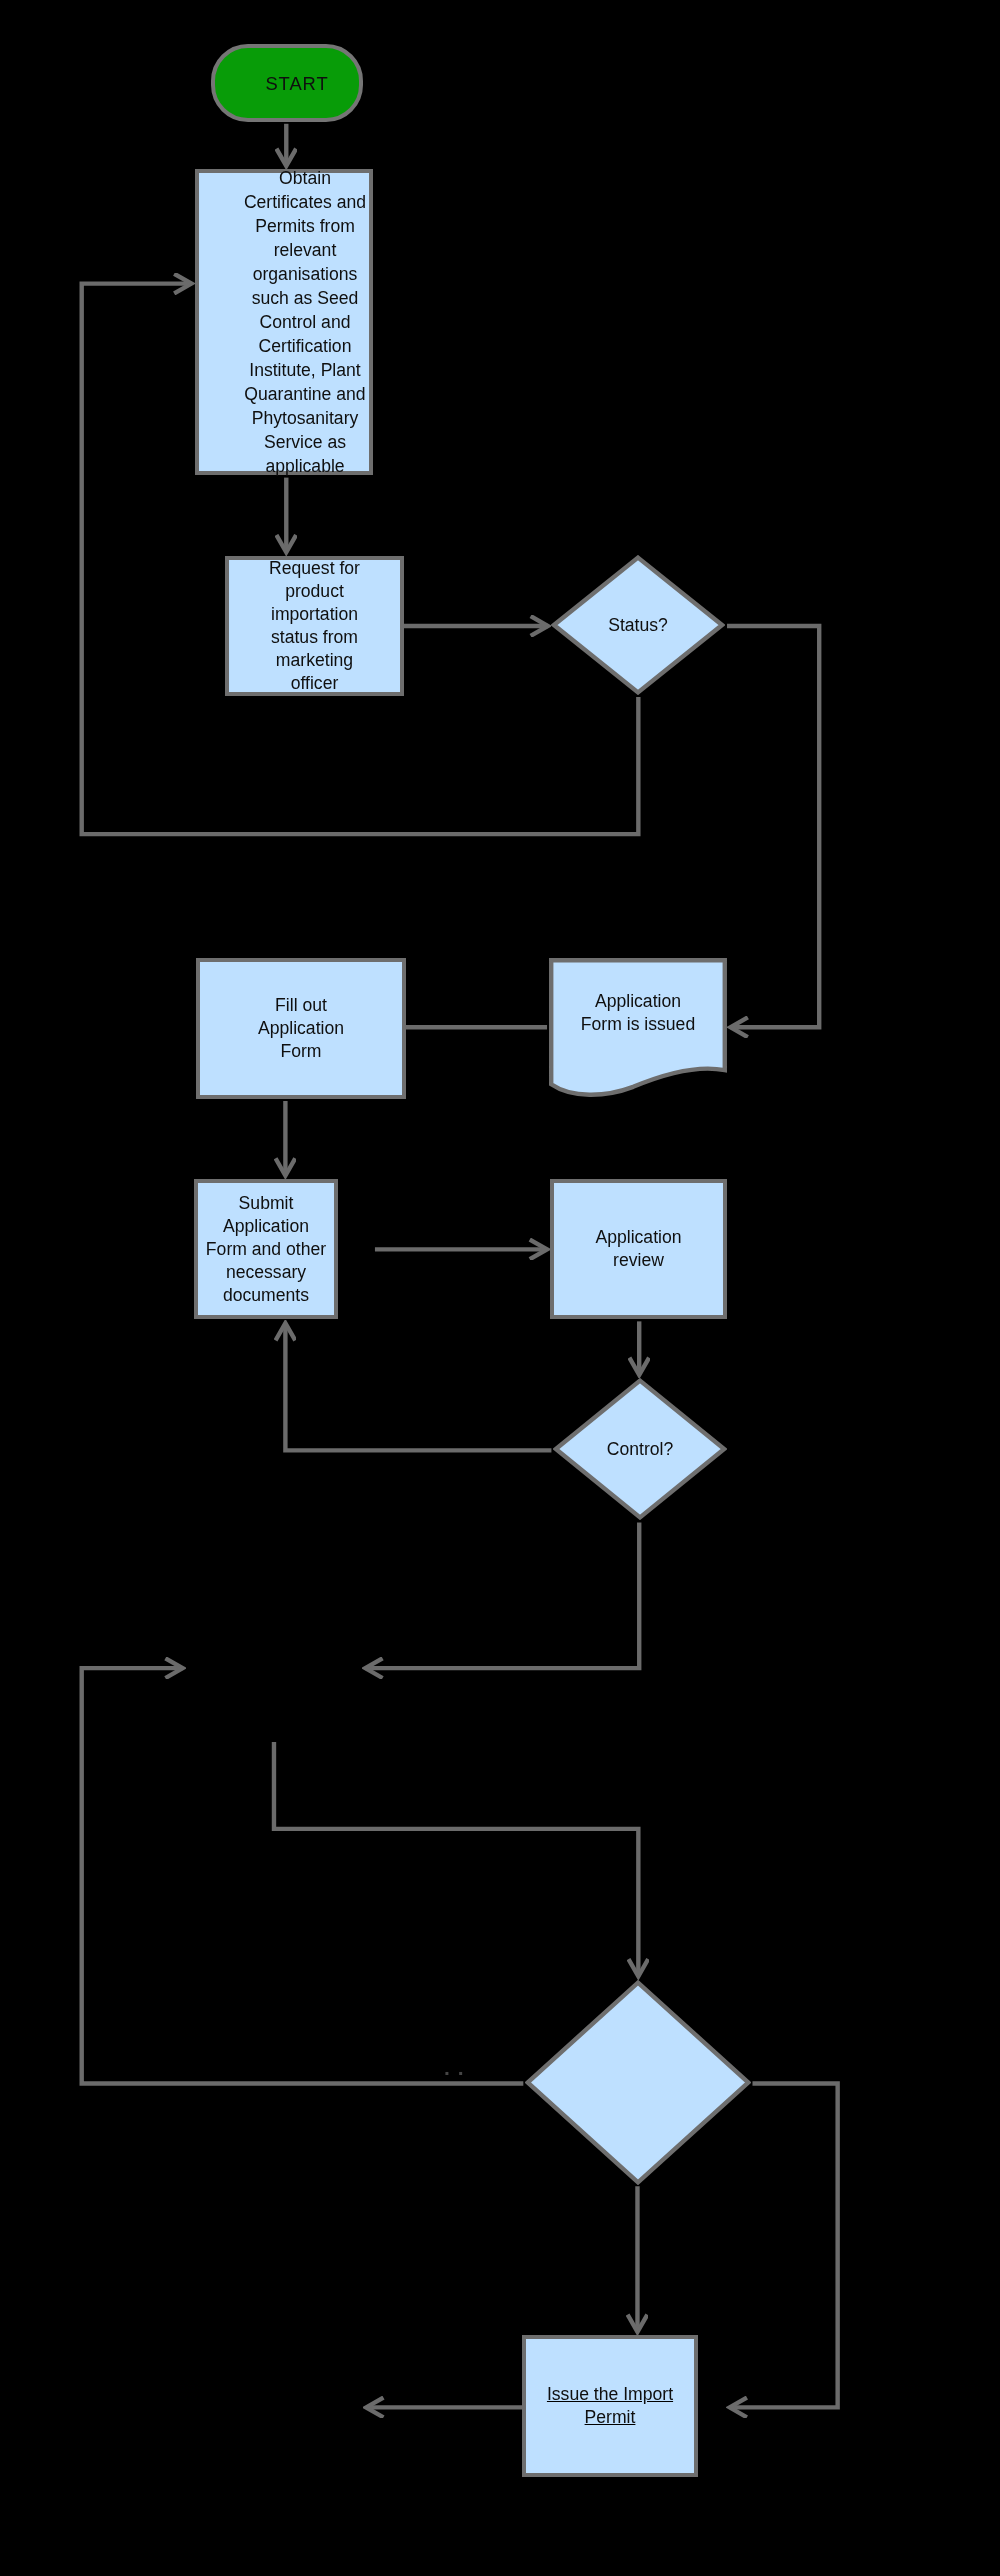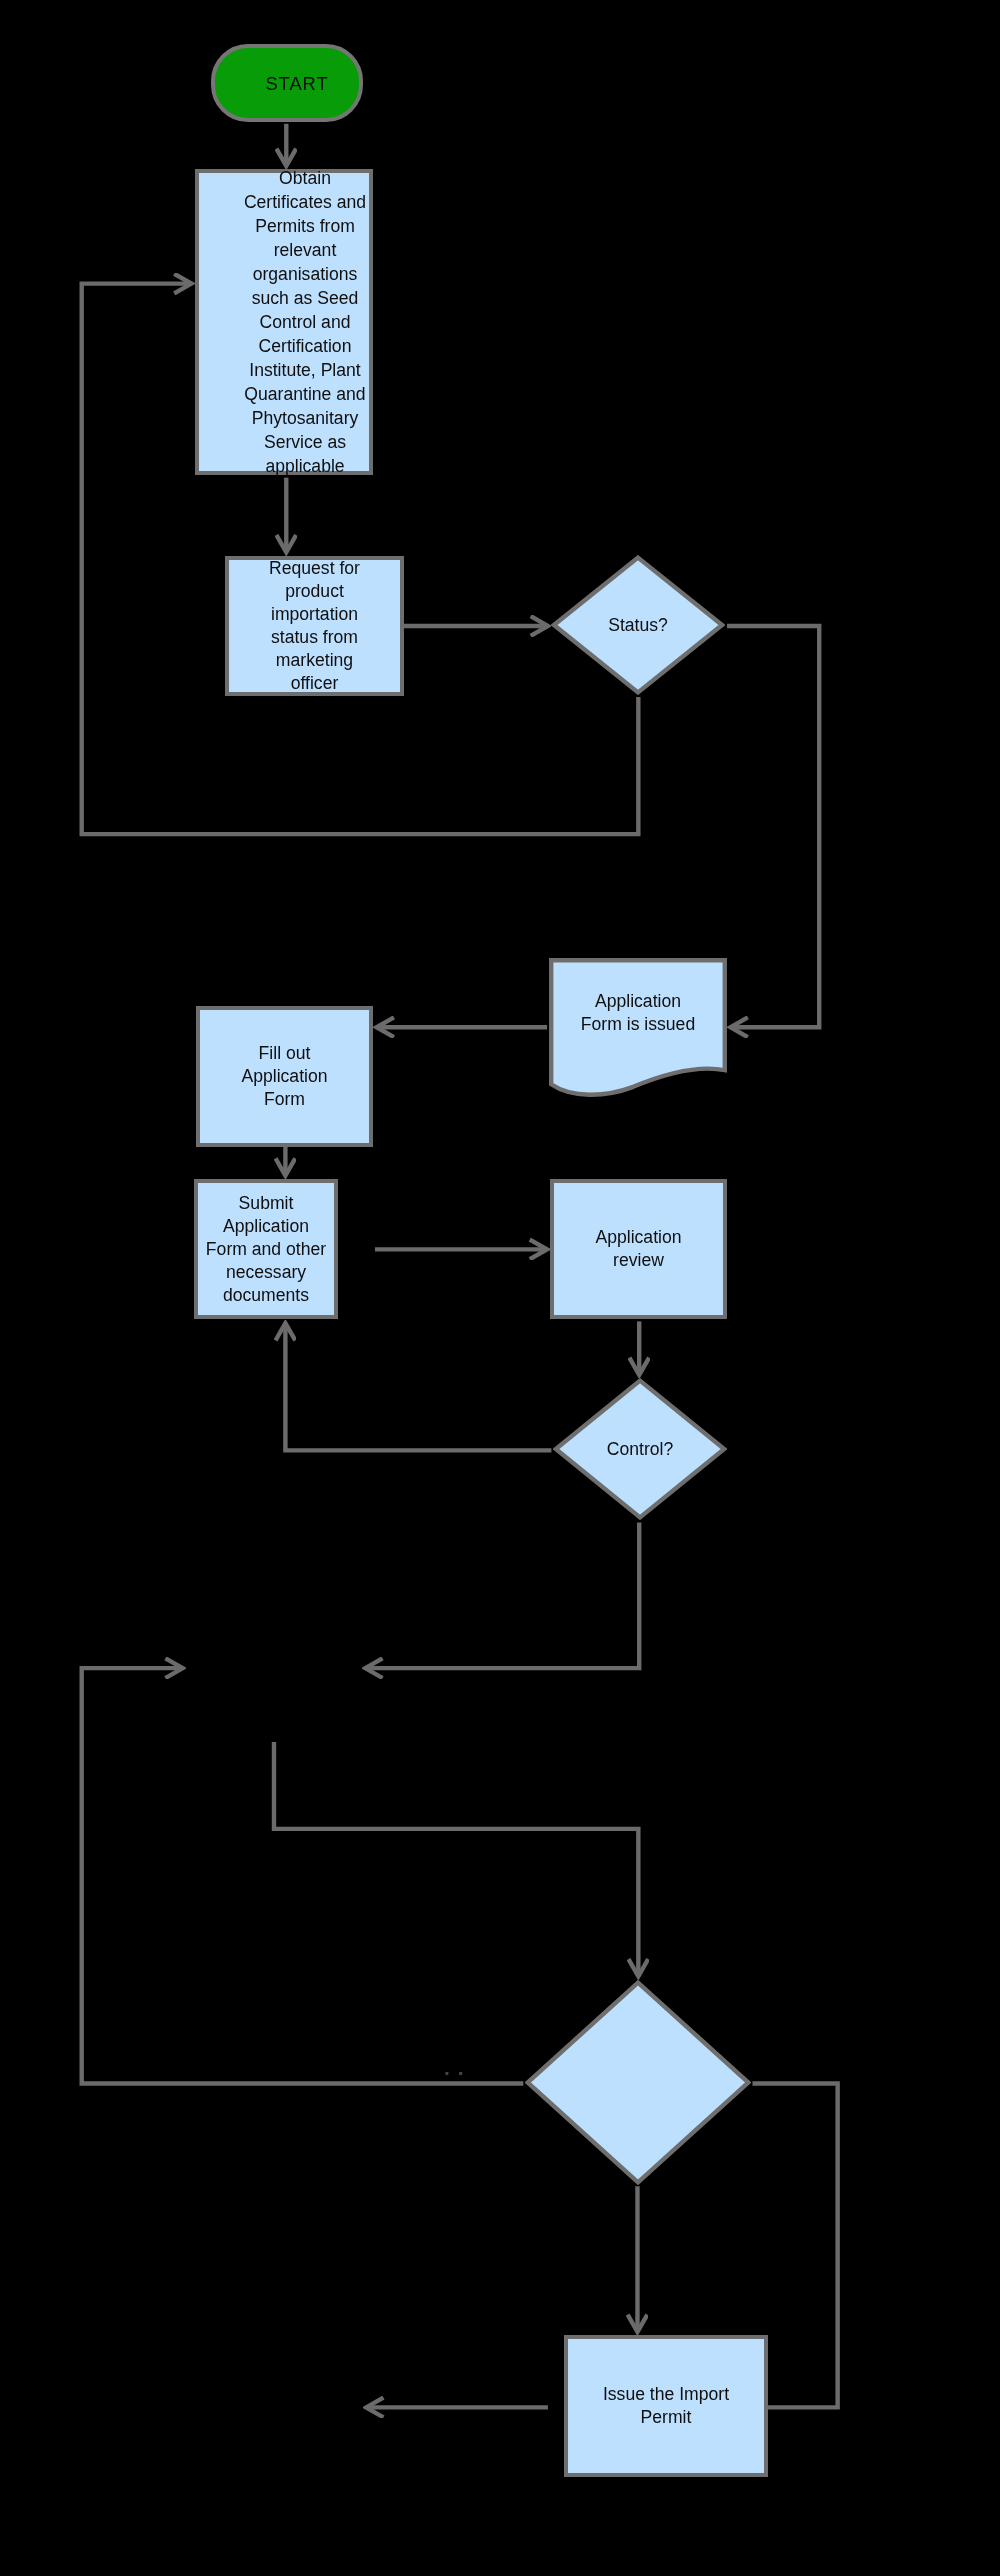--- a/index.html
+++ b/index.html
@@ -40,27 +40,27 @@
   .document svg{position:absolute;left:0;top:0;width:100%;height:100%;}
   .document svg path{fill:var(--node-fill,#bee0ff);stroke:var(--node-border,#6e6e6e);stroke-width:5;}
   .document .label{position:relative;z-index:1;margin-top:32px;}
   
   #n-start   {left:211px;top:44px;  width:152px;height:78px;}
   #n-obtain  {left:195px;top:169px; width:178px;height:306px;padding-left:42px;}
   #n-obtain .label{line-height:24px;}
   #n-request {left:195px;top:556px; width:179px;height:140px;margin-left:30px;}
   #n-status  {left:551px;top:555px; width:174px;height:140px;}
   #n-formdoc {left:549px;top:958px;width:178px;height:142px;}
-  #n-fillout {left:196px;top:958px;width:177px;height:141px;margin-top:48px;}
+  #n-fillout {left:196px;top:958px;width:210px;height:141px;}
   #n-submit  {left:194px;top:1179px;width:144px;height:140px;}
   #n-review  {left:550px;top:1179px;width:177px;height:140px;}
   #n-approved{left:553px;top:1378px;width:174px;height:142px;}
   #n-payment {left:186px;top:1600px;width:176px;height:140px;}
   #n-verify  {left:525px;top:1980px;width:226px;height:205px;}
-  #n-issue   {left:564px;top:2335px;width:204px;height:142px;}
+  #n-issue   {left:522px;top:2335px;width:176px;height:142px;text-decoration:underline;}
   #n-end     {left:211px;top:2368px;width:152px;height:78px;}
   #edge-label-dots{
     position:absolute;left:444px;top:2056px;
     color:#454545;font-size:21px;letter-spacing:8px;font-weight:bold;
   }
 </style>
 </head>
 <body>
 
 <div id="canvas">

